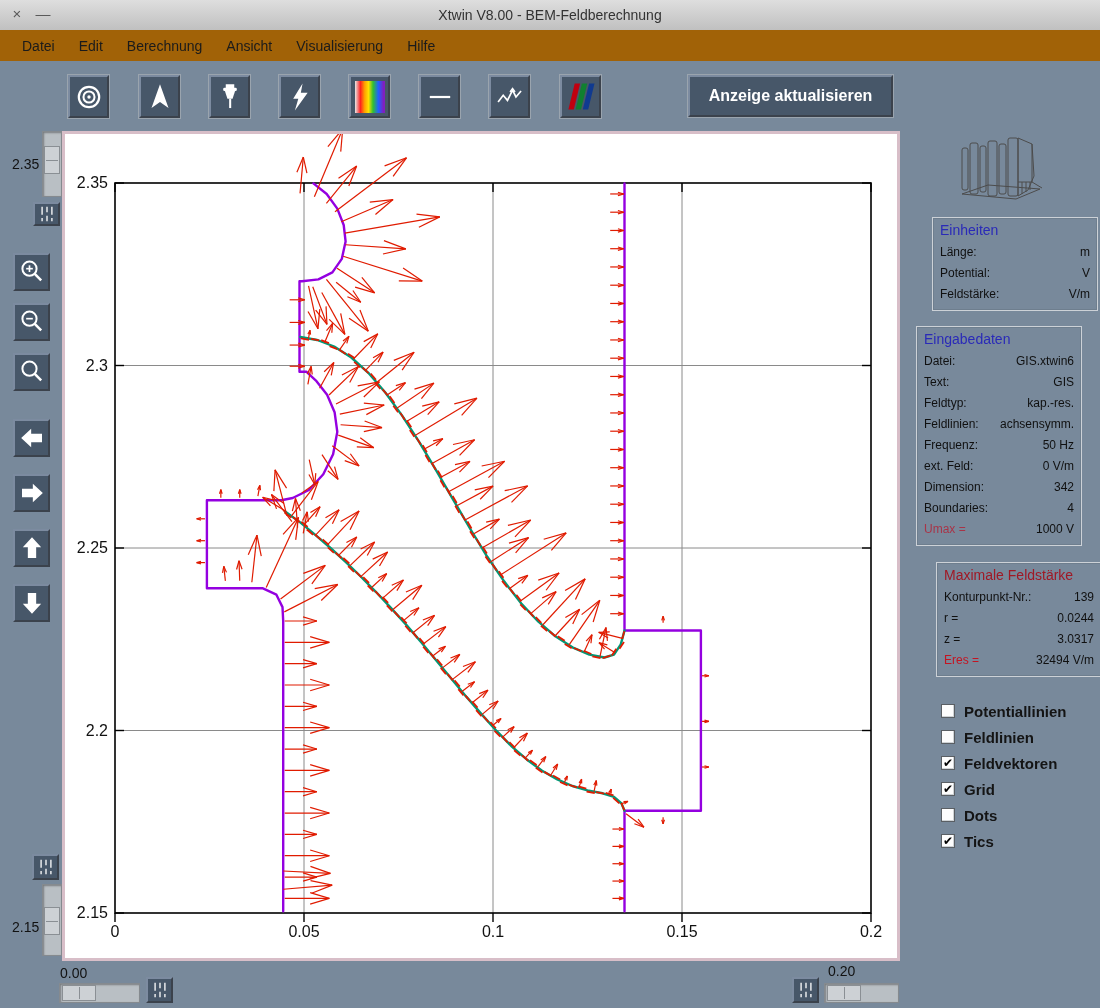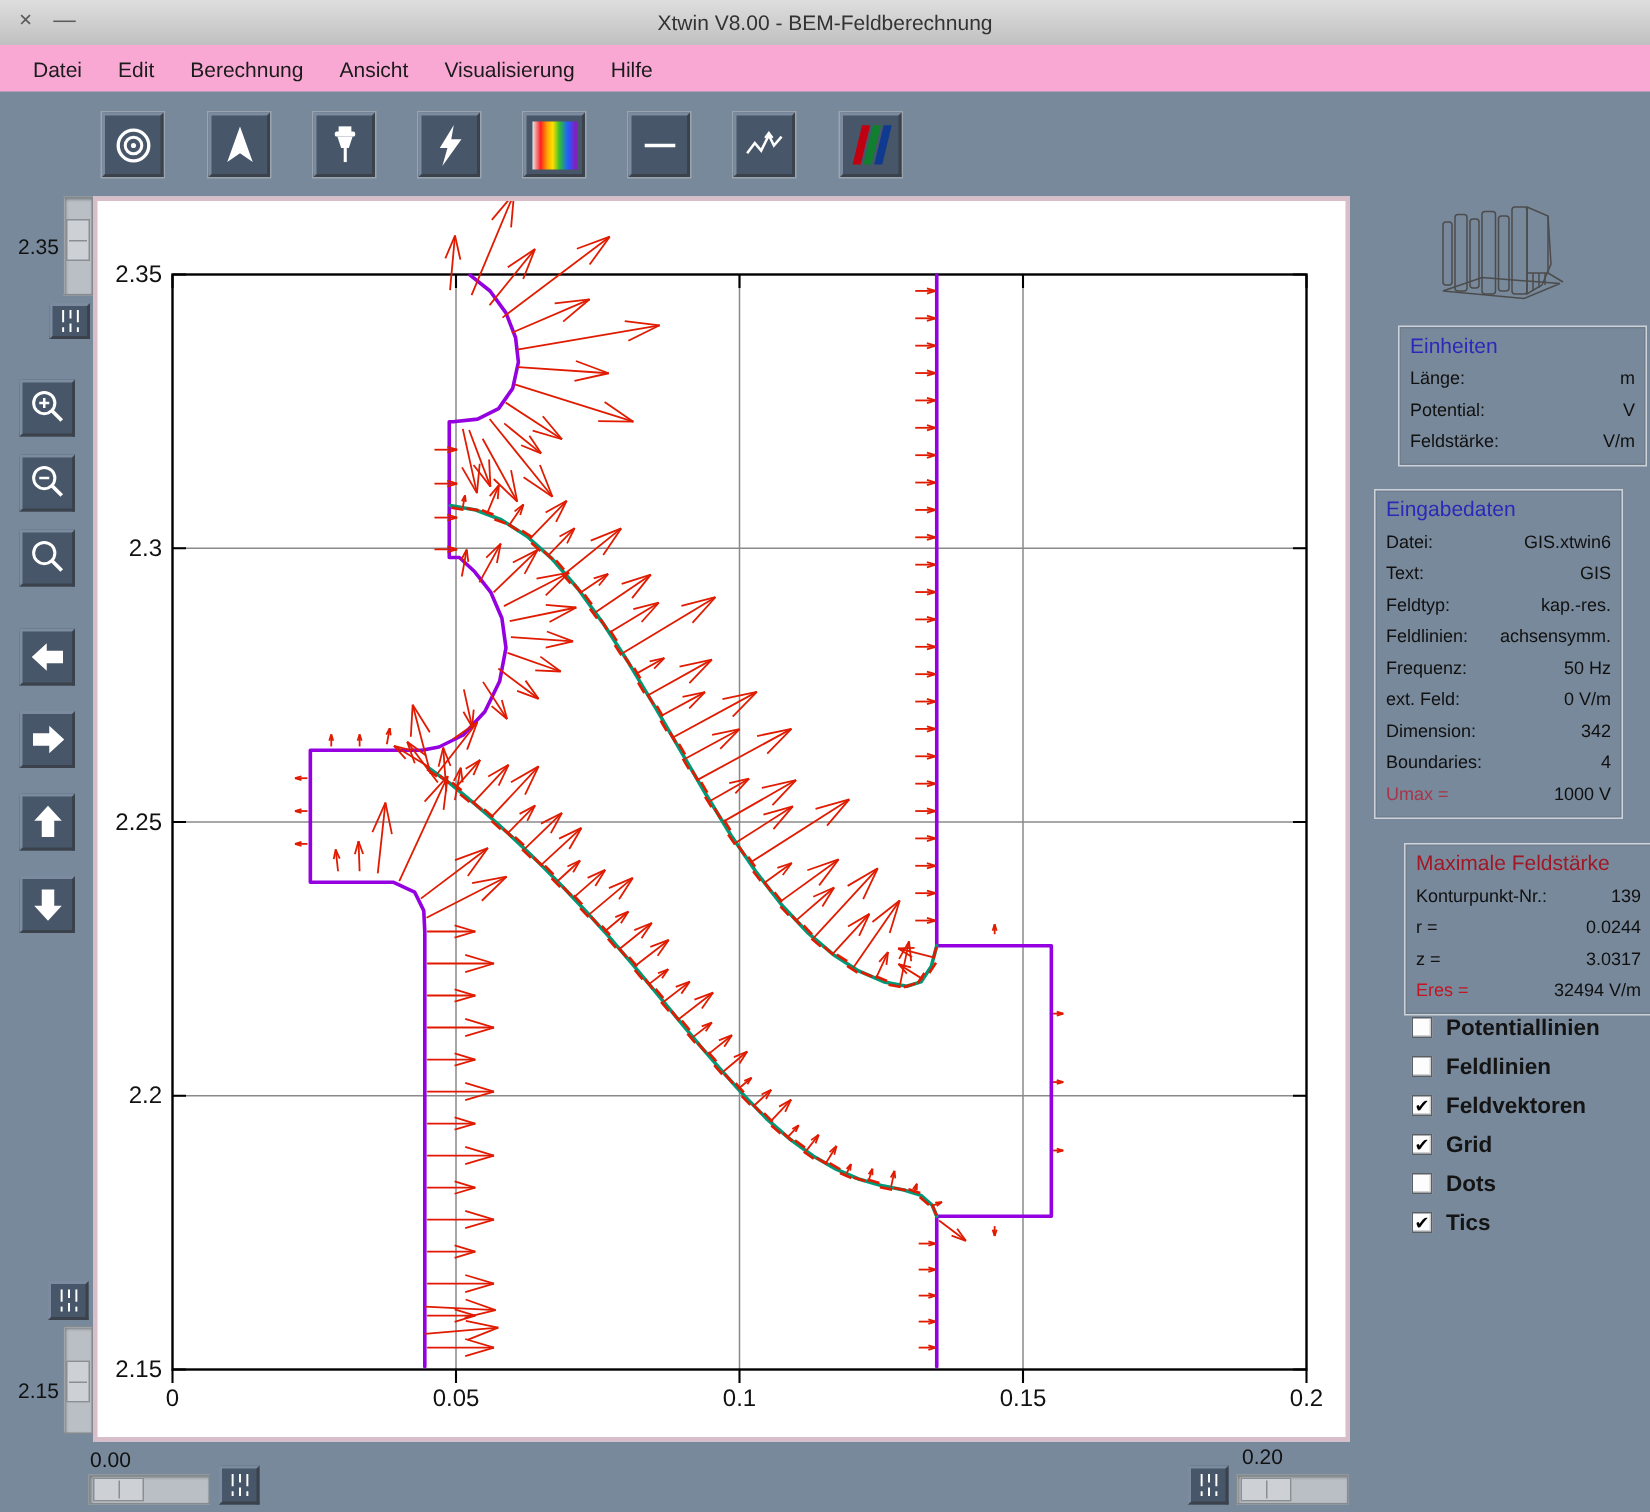--- a/index.html
+++ b/index.html
@@ -3,41 +3,41 @@
 <meta charset="utf-8">
 <style>
   html,body{margin:0;padding:0;background:#555;}
   .win{position:relative;width:1100px;height:1008px;background:#78899b;font-family:"Liberation Sans","DejaVu Sans",sans-serif;overflow:hidden;user-select:none;}
   
   .titlebar{position:absolute;left:0;top:0;width:1100px;height:30px;background:linear-gradient(#dedede,#c0c0c0);border-bottom:1px solid #9a9a9a;}
   .title-text{position:absolute;left:0;top:0;width:100%;height:30px;line-height:30px;text-align:center;font-size:14px;color:#333;font-weight:500;}
   .winctl{position:absolute;top:0;height:30px;line-height:28px;color:#5a5a5a;font-size:15px;width:22px;text-align:center;cursor:default;}
   .ctl-close{left:6px;} .ctl-min{left:32px;}
   
-  .menubar{position:absolute;left:0;top:30px;width:1100px;height:31px;background:#f9a8d4;display:flex;align-items:center;padding-left:12px;box-sizing:border-box;gap:4px;}
+  .menubar{position:absolute;left:0;top:30px;width:1100px;height:31px;background:#a16207;display:flex;align-items:center;padding-left:12px;box-sizing:border-box;gap:4px;}
   .menu-item{font-size:14px;color:#1b1b1b;padding:4px 10px;}
   
   .tbtn{position:absolute;width:41px;height:43px;background:#475769;border:2px outset #7c8ba0;box-shadow:0 0 0 1px #9aa4ae;box-sizing:border-box;display:flex;align-items:center;justify-content:center;}
   .update-btn{position:absolute;left:688px;top:75px;width:205px;height:42px;background:#475769;border:2px outset #7c8ba0;box-shadow:0 0 0 1px #9aa4ae;box-sizing:border-box;color:#fff;font-size:16px;font-weight:bold;text-align:center;line-height:38px;}
   
   .rail-label{position:absolute;font-size:14px;color:#111;}
   .slider-v{position:absolute;width:20px;background:#b9bfc4;border:1px solid #858a8f;box-shadow:inset 1px 1px 2px rgba(0,0,0,.35);box-sizing:border-box;}
   .slider-v .handle{position:absolute;left:1px;right:1px;background:#cdd1d5;border:1px solid #8a8f94;box-sizing:border-box;}
   .slider-v .handle::after{content:"";position:absolute;left:1px;right:1px;top:50%;border-top:1px solid #8a8f94;}
   .slider-h{position:absolute;height:20px;background:#b9bfc4;border:1px solid #858a8f;box-shadow:inset 1px 1px 2px rgba(0,0,0,.35);box-sizing:border-box;}
   .slider-h .handle{position:absolute;top:1px;bottom:1px;background:#cdd1d5;border:1px solid #8a8f94;box-sizing:border-box;}
   .slider-h .handle::after{content:"";position:absolute;top:1px;bottom:1px;left:50%;border-left:1px solid #8a8f94;}
   .sqbtn{position:absolute;background:#475769;border:2px outset #7c8ba0;box-sizing:border-box;display:flex;align-items:center;justify-content:center;}
   
   .plot-panel{position:absolute;left:62px;top:131px;width:838px;height:830px;background:#fff;border:3px solid #d8bec8;box-sizing:border-box;}
   
   .info-panel{position:absolute;left:916px;width:166px;border:1px solid #ccd1d7;box-shadow:inset 0 0 0 1px rgba(0,0,0,.08);box-sizing:border-box;padding:4px 7px 5px 7px;background:transparent;}
   .info-title{font-size:14px;margin-bottom:4px;}
   .info-row{display:flex;justify-content:space-between;font-size:12px;color:#101010;line-height:21px;}
-  .chk-list{position:absolute;left:941px;top:672px;}
+  .chk-list{position:absolute;left:941px;top:698px;}
   .chk-row{display:flex;align-items:center;height:26px;gap:9px;}
   .chk-box{width:14px;height:14px;background:#fdfdfd;border:1px solid #5a5f64;box-shadow:inset -1px -1px 0 #cfd3d6;box-sizing:border-box;font-size:12px;line-height:12px;text-align:center;color:#000;font-weight:bold;}
   .chk-label{font-size:15px;font-weight:600;color:#141414;}
   svg{display:block;}
 </style>
 </head>
 <body>
 
 <div class="win">
 
@@ -95,20 +95,21 @@
       <polyline points="20,14 23,10 26,14" fill="none" stroke="#fff" stroke-width="1.6"></polyline>
     </svg>
   </div>
   <div class="tbtn" style="left:560px;top:75px;">
     <svg width="36" height="36" viewBox="0 0 40 40">
       <polygon points="6,34 13,5 19,5 12,34" fill="#c00010"></polygon>
       <polygon points="14,34 21,5 27,5 20,34" fill="#108030"></polygon>
       <polygon points="22,34 29,5 35,5 28,34" fill="#103a90"></polygon>
     </svg>
   </div>
+  <div class="update-btn">Anzeige aktualisieren</div>
 
   <div class="rail-label" style="left:12px;top:156px;">2.35</div>
   <div class="slider-v" style="left:42px;top:131px;height:66px;">
     <div class="handle" style="top:14px;height:28px;"></div>
   </div>
   <div class="sqbtn" style="left:33px;top:202px;width:27px;height:24px;">
     <svg width="20" height="18" viewBox="0 0 24 22">
       <g stroke="#fff" stroke-width="1.6">
           <line x1="6" y1="2" x2="6" y2="12"></line>
           <line x1="12" y1="2" x2="12" y2="9"></line>

